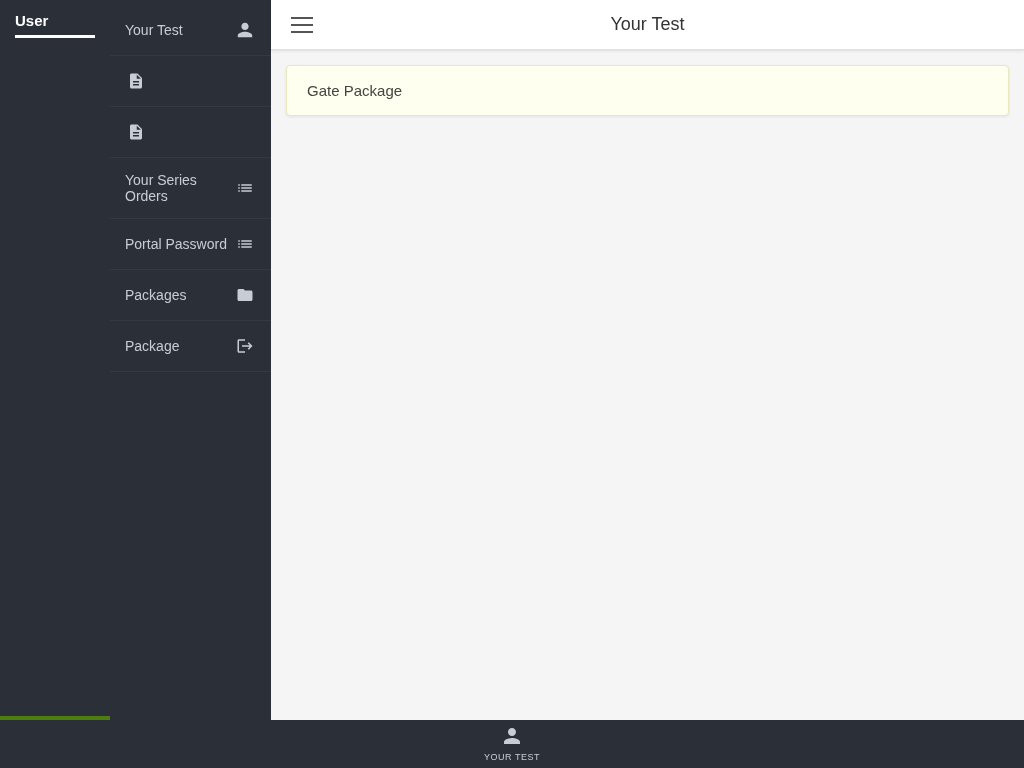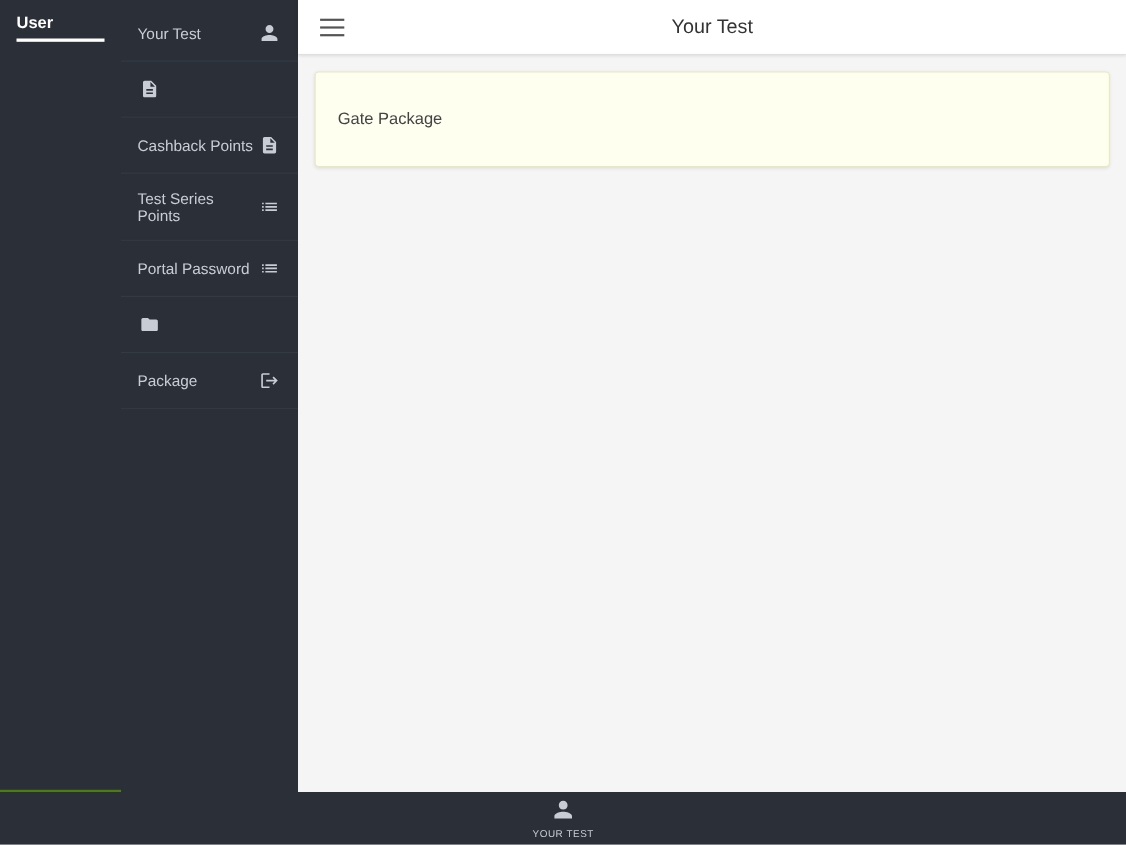--- a/index.html
+++ b/index.html
@@ -61,21 +61,21 @@
 
     .excavator-svg {
       position: absolute;
       bottom: 10px;
       right: 10px;
       opacity: 0.85;
     }
 
     .user-section {
       padding: 12px 15px 8px 15px;
-      border-bottom: 2px solid #4d7c0f;
+      border-bottom: 4px solid #4d7c0f;
     }
 
     .user-label {
       color: #ffffff;
       font-size: 15px;
       font-weight: 600;
     }
 
     .user-underline {
       width: 80px;
@@ -157,21 +157,21 @@
     .content-area {
       flex: 1;
       padding: 15px;
       overflow-y: auto;
     }
 
     .package-card {
       background: #fffff0;
       border: 1px solid #e8e8c0;
       border-radius: 4px;
-      padding: 34px 20px;
+      padding: 16px 20px;
       box-shadow: 0 1px 3px rgba(0,0,0,0.08);
     }
 
     .package-card-title {
       font-size: 15px;
       color: #444;
     }
 
     
     .bottom-bar {
@@ -268,47 +268,47 @@
 
       <div class="nav-item">
         <span class="nav-icon">
           <svg width="18" height="18" viewBox="0 0 24 24" fill="currentColor">
               <path d="M14 2H6c-1.1 0-2 .9-2 2v16c0 1.1.9 2 2 2h12c1.1 0 2-.9 2-2V8l-6-6zm2 16H8v-2h8v2zm0-4H8v-2h8v2zm-3-5V3.5L18.5 9H13z"></path>
             </svg>
         </span>
       </div>
 
       <div class="nav-item">
-        <span class="nav-item-label">Cashback Points</span>
         <span class="nav-icon">
           <svg width="18" height="18" viewBox="0 0 24 24" fill="currentColor">
               <path d="M14 2H6c-1.1 0-2 .9-2 2v16c0 1.1.9 2 2 2h12c1.1 0 2-.9 2-2V8l-6-6zm2 16H8v-2h8v2zm0-4H8v-2h8v2zm-3-5V3.5L18.5 9H13z"></path>
             </svg>
         </span>
       </div>
 
       <div class="nav-item">
-        <span class="nav-item-label">Test Series Points</span>
+        <span class="nav-item-label">Your Series Orders</span>
         <span class="nav-icon">
           <svg width="18" height="18" viewBox="0 0 24 24" fill="currentColor">
               <path d="M3 13h2v-2H3v2zm0 4h2v-2H3v2zm0-8h2V7H3v2zm4 4h14v-2H7v2zm0 4h14v-2H7v2zM7 7v2h14V7H7z"></path>
             </svg>
         </span>
       </div>
 
       <div class="nav-item">
         <span class="nav-item-label">Portal Password</span>
         <span class="nav-icon">
           <svg width="18" height="18" viewBox="0 0 24 24" fill="currentColor">
               <path d="M3 13h2v-2H3v2zm0 4h2v-2H3v2zm0-8h2V7H3v2zm4 4h14v-2H7v2zm0 4h14v-2H7v2zM7 7v2h14V7H7z"></path>
             </svg>
         </span>
       </div>
 
       <div class="nav-item">
+        <span class="nav-item-label">Packages</span>
         <span class="nav-icon">
           <svg width="18" height="18" viewBox="0 0 24 24" fill="currentColor">
               <path d="M10 4H4c-1.1 0-2 .9-2 2v12c0 1.1.9 2 2 2h16c1.1 0 2-.9 2-2V8c0-1.1-.9-2-2-2h-8l-2-2z"></path>
             </svg>
         </span>
       </div>
 
       <div class="nav-item">
         <span class="nav-item-label">Package</span>
         <span class="nav-icon">

